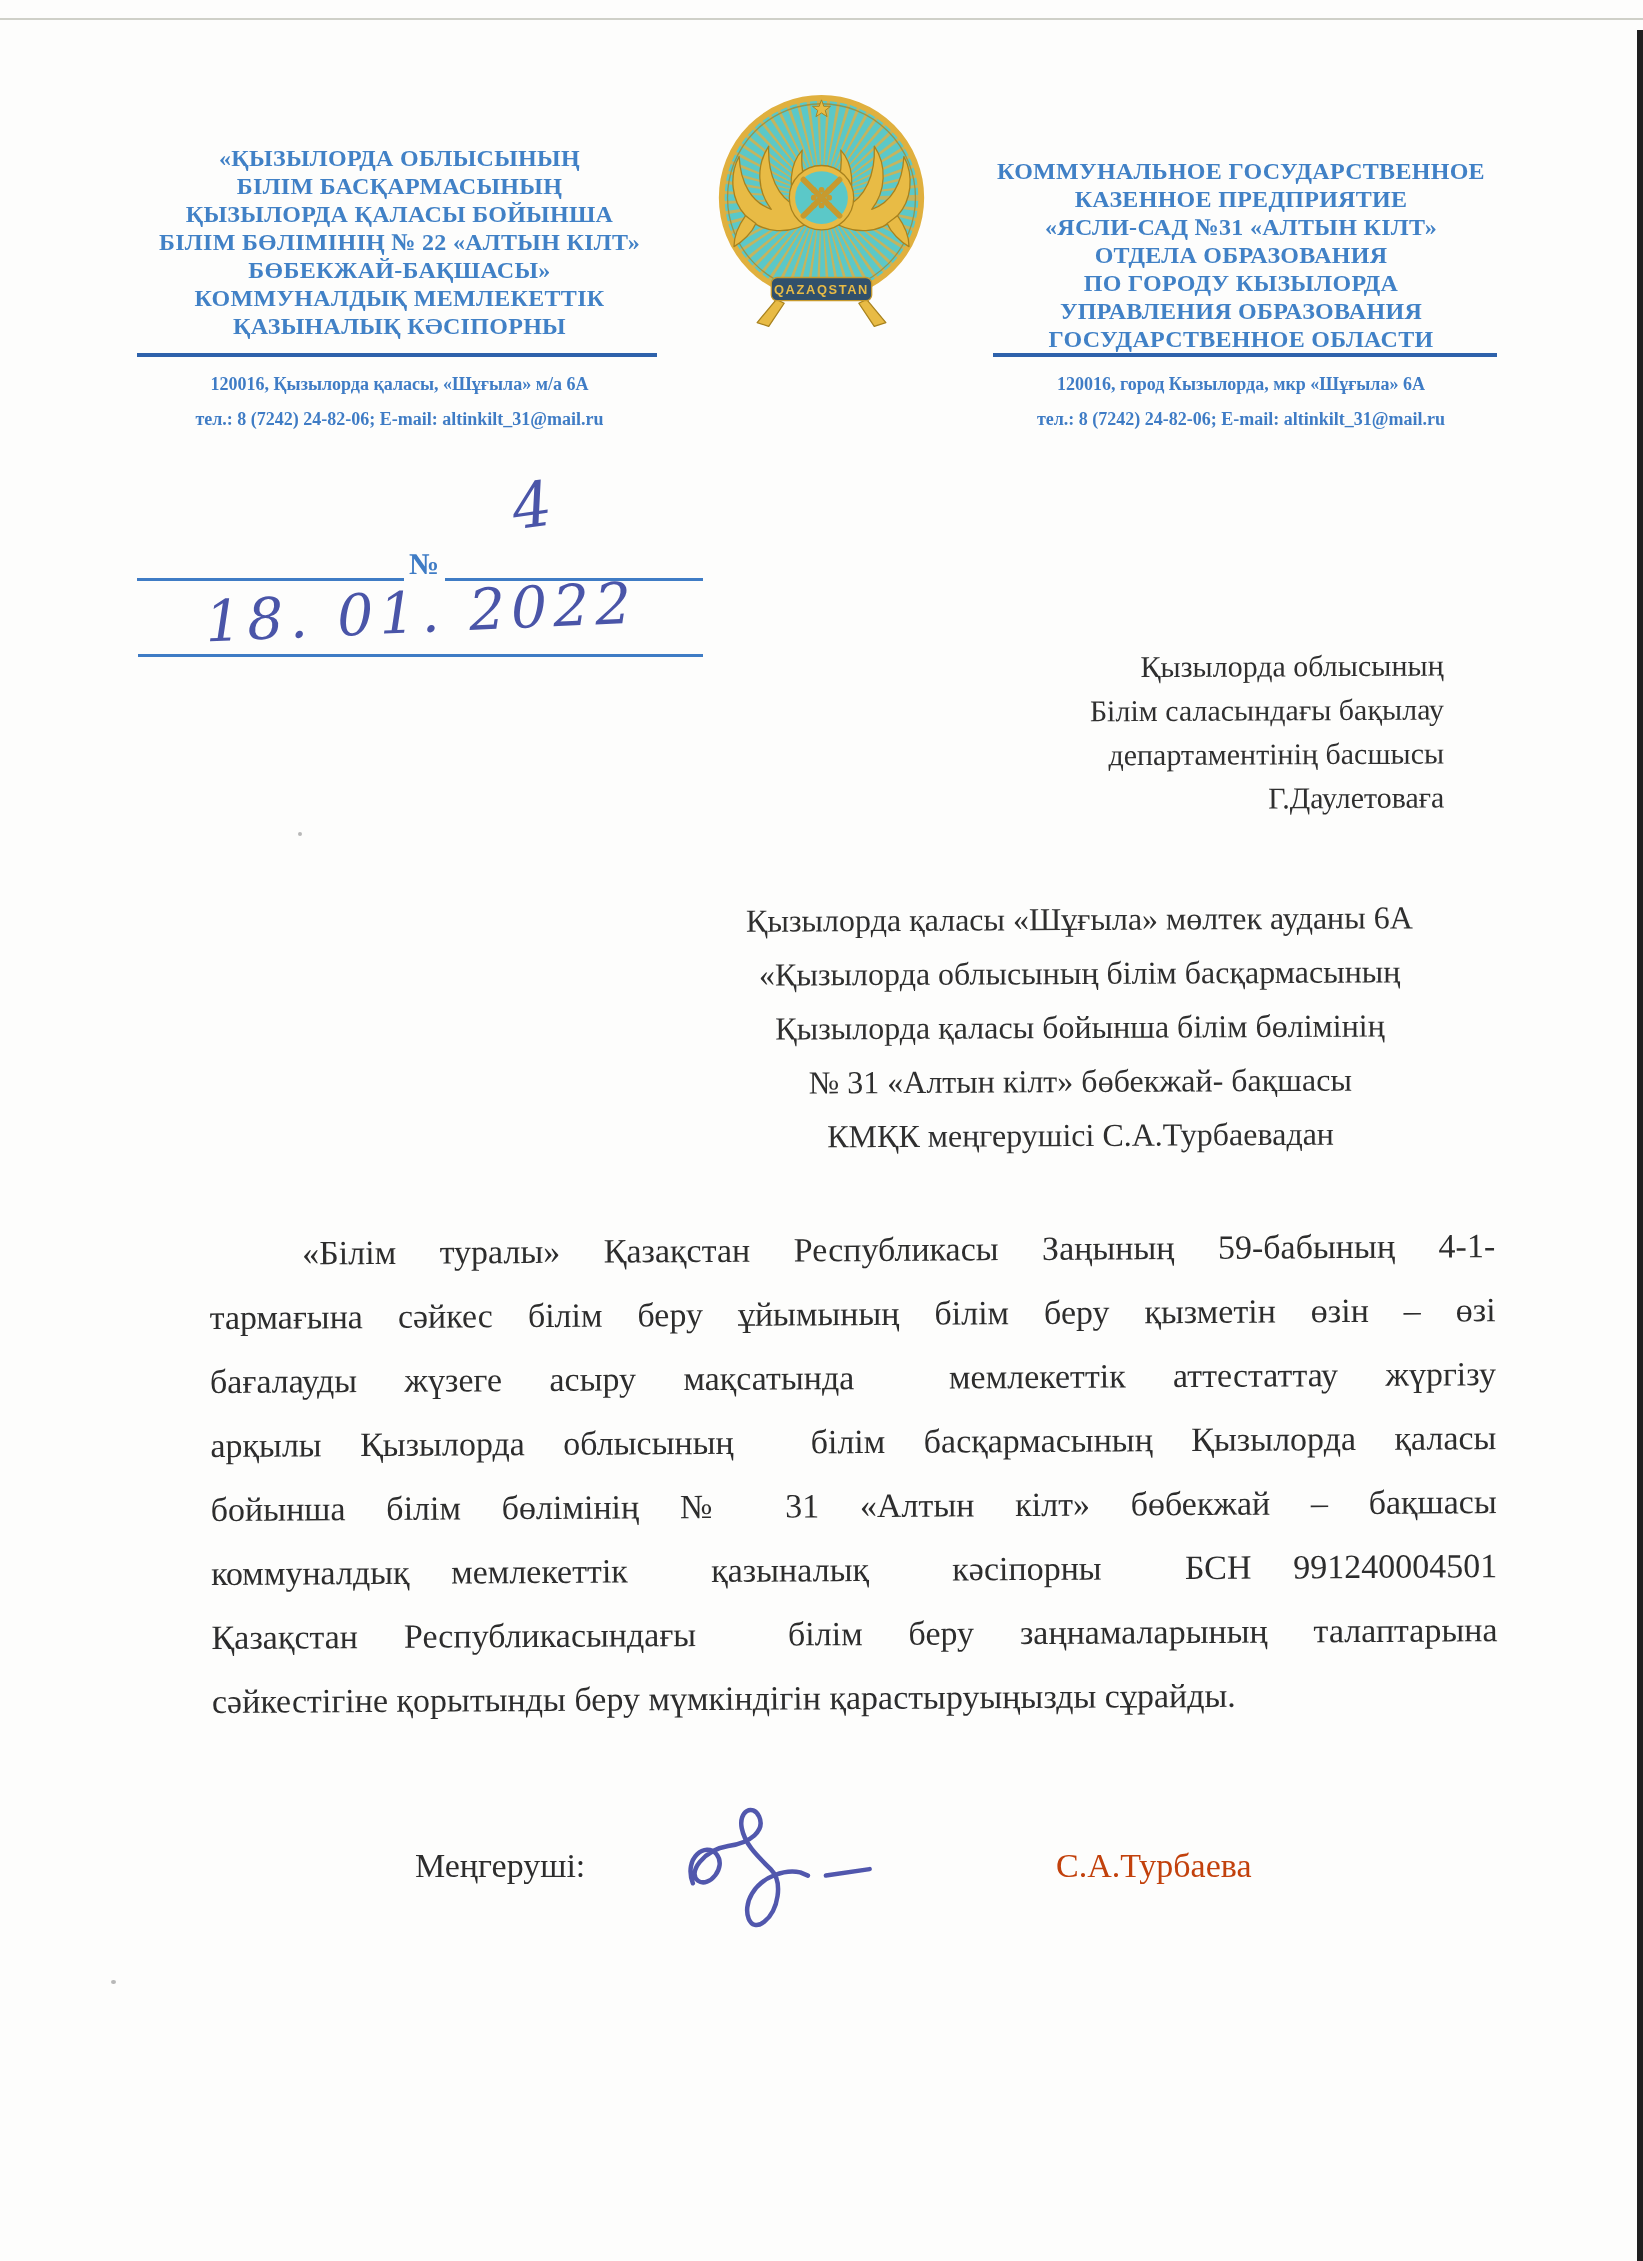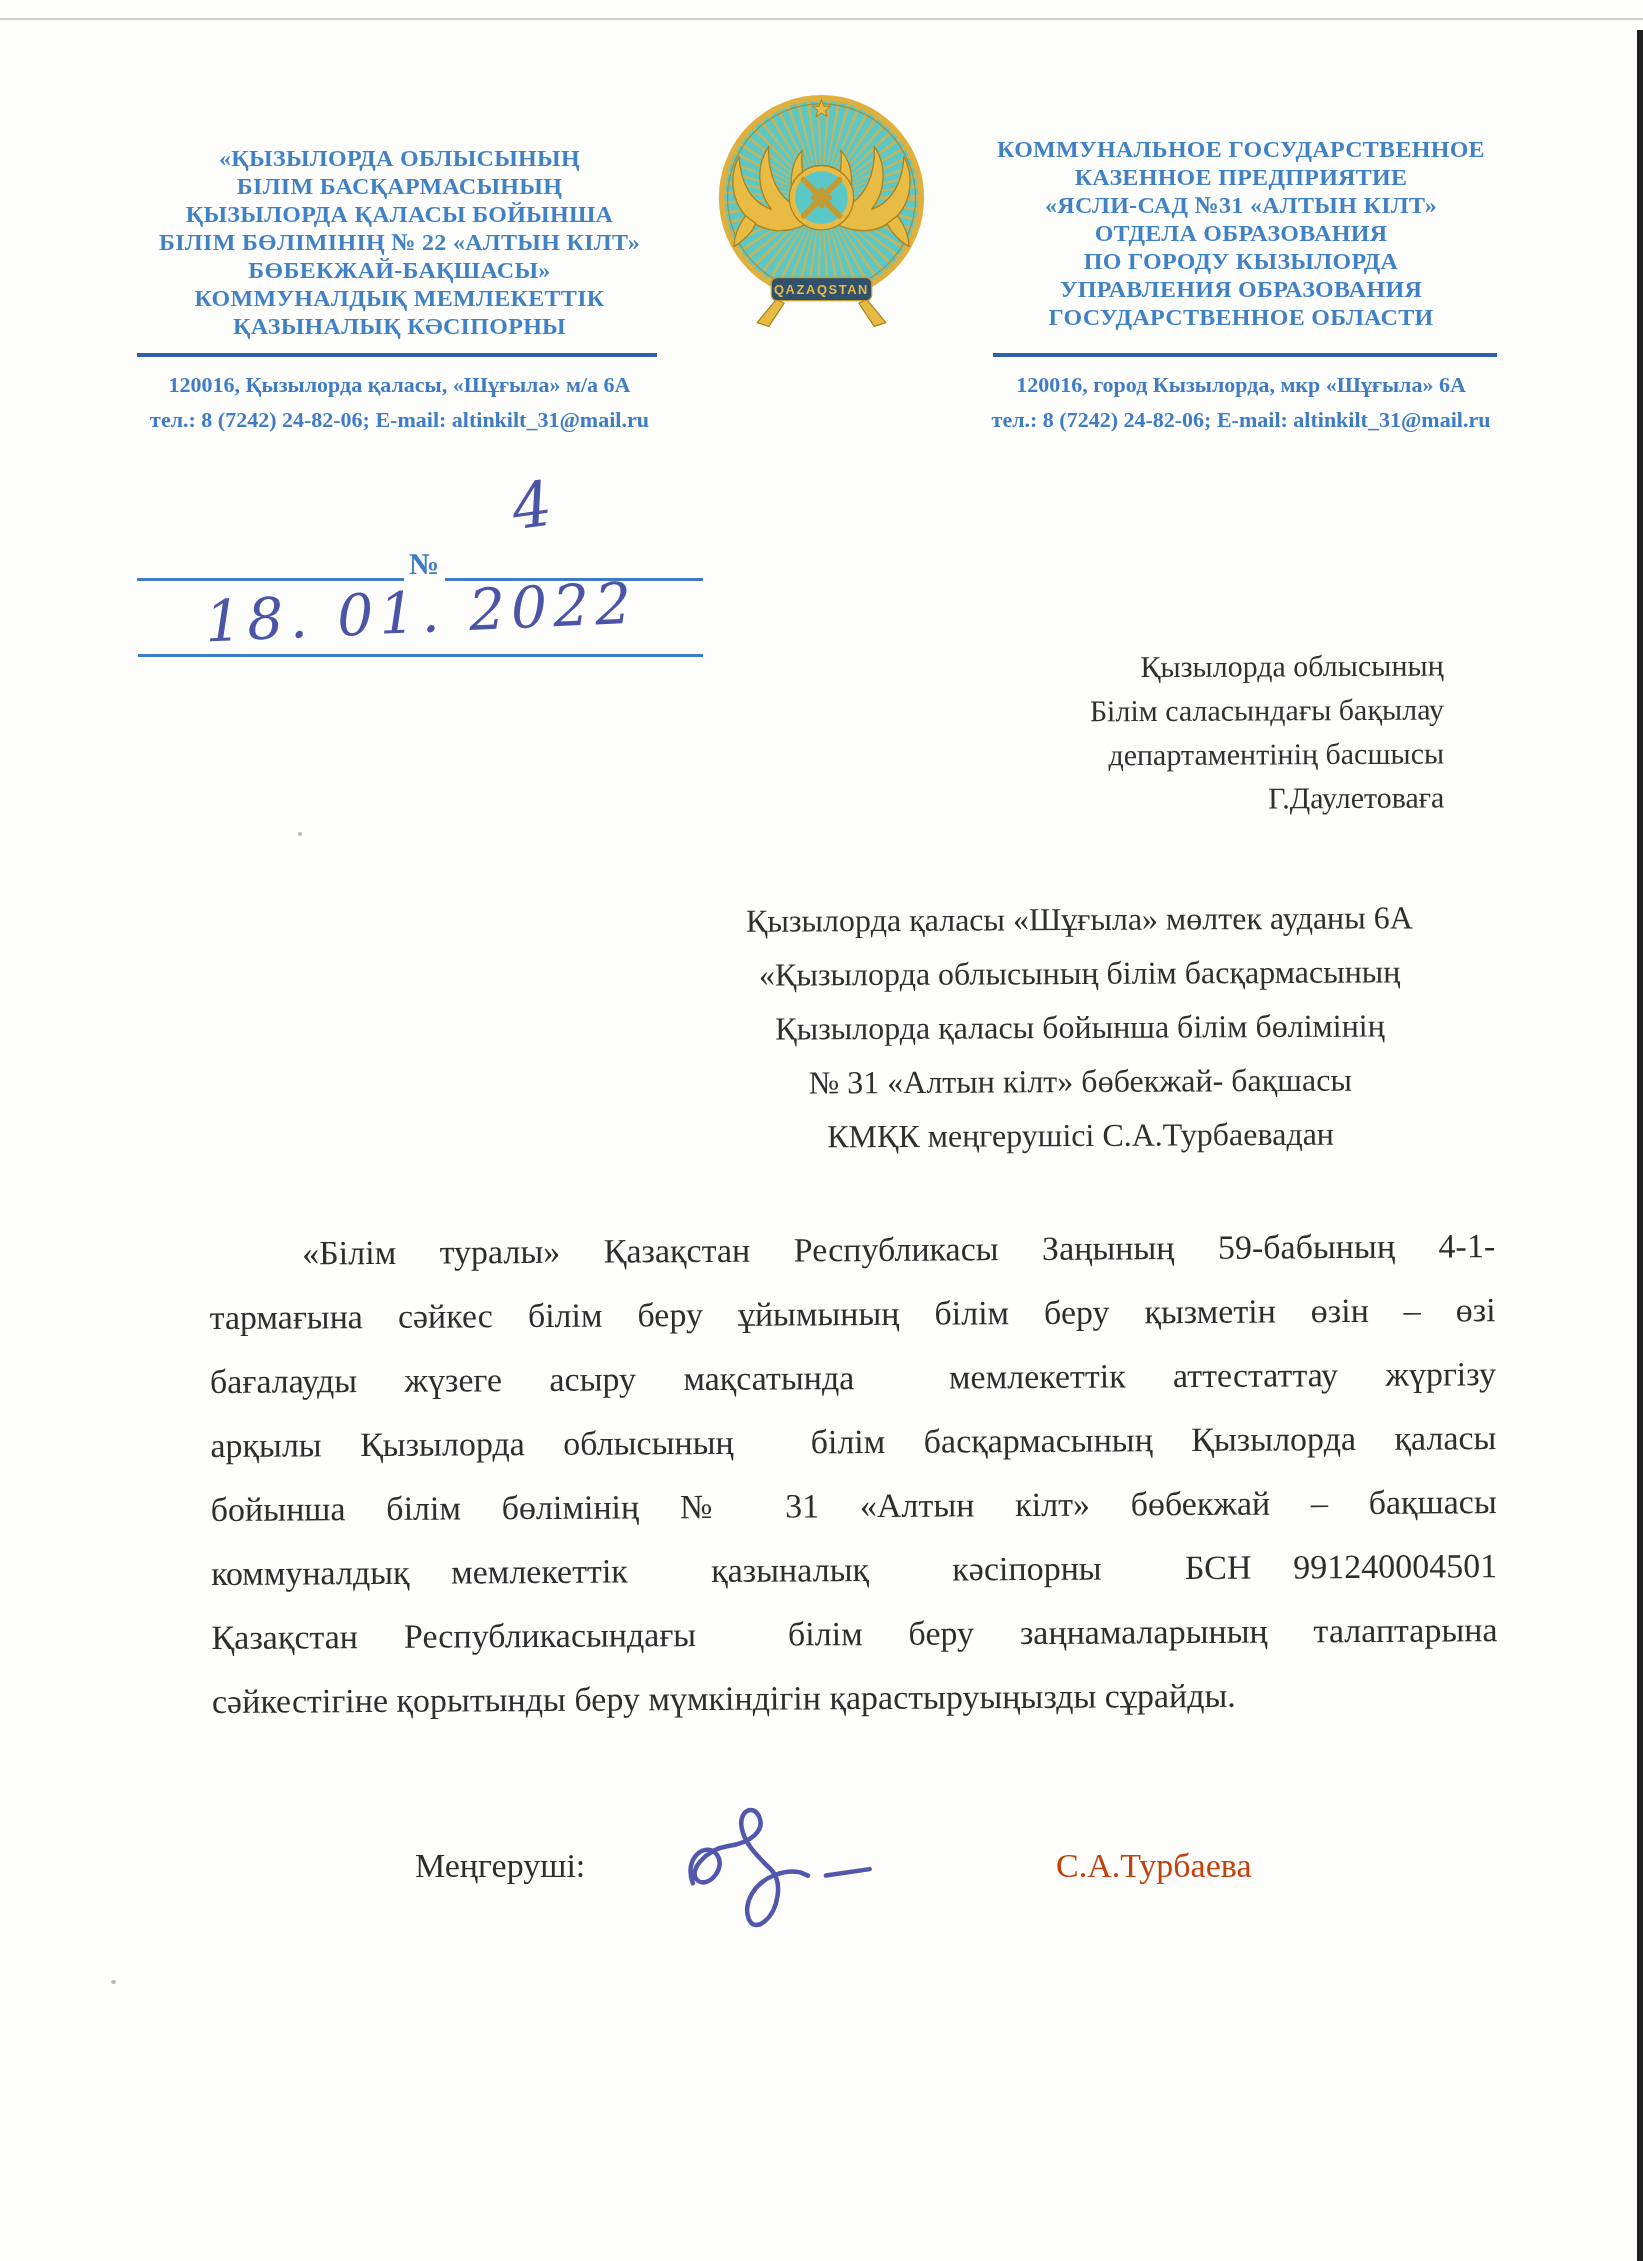--- a/index.html
+++ b/index.html
@@ -11,27 +11,27 @@
   .scan-top-line{position:absolute;left:0;top:18px;width:1644px;height:1.9px;background:#a9ab9d;opacity:.55;}
   .scan-right-bar{position:absolute;left:1637px;top:30px;width:7px;height:2232px;background:#1f1f1f;}
   .speck{position:absolute;background:#8a8a8a;border-radius:50%;opacity:.6;}
 
   
   .lh-block{
     position:absolute; text-align:center; color:#4181c6; font-weight:bold;
     font-size:24px; line-height:28px; letter-spacing:0.3px;
   }
   .lh-left{left:119px; top:144px; width:561px;}
-  .lh-right{left:964px; top:135px; width:554px;}
+  .lh-right{left:964px; top:157px; width:554px;}
   .lh-rule{position:absolute; top:353px; height:3.9px; background:#2e62ab;}
   .rule-left{left:137px; width:520px;}
   .rule-right{left:993px; width:504px;}
   .addr-block{
     position:absolute; top:367px; text-align:center; color:#3f7cc5; font-weight:bold;
-    font-size:22px; line-height:35px;
+    font-size:18px; line-height:35px;
   }
   .addr-left{left:119px; width:561px;}
   .addr-right{left:964px; width:554px;}
   .emblem{position:absolute; left:712px; top:87px;}
 
   
   .ref-line{position:absolute; height:3.2px; background:#3f7cc5;}
   .ref-line-a{left:137px; top:578px; width:267px;}
   .ref-line-b{left:445px; top:578px; width:258px;}
   .ref-line-c{left:138px; top:654px; width:565px;}

